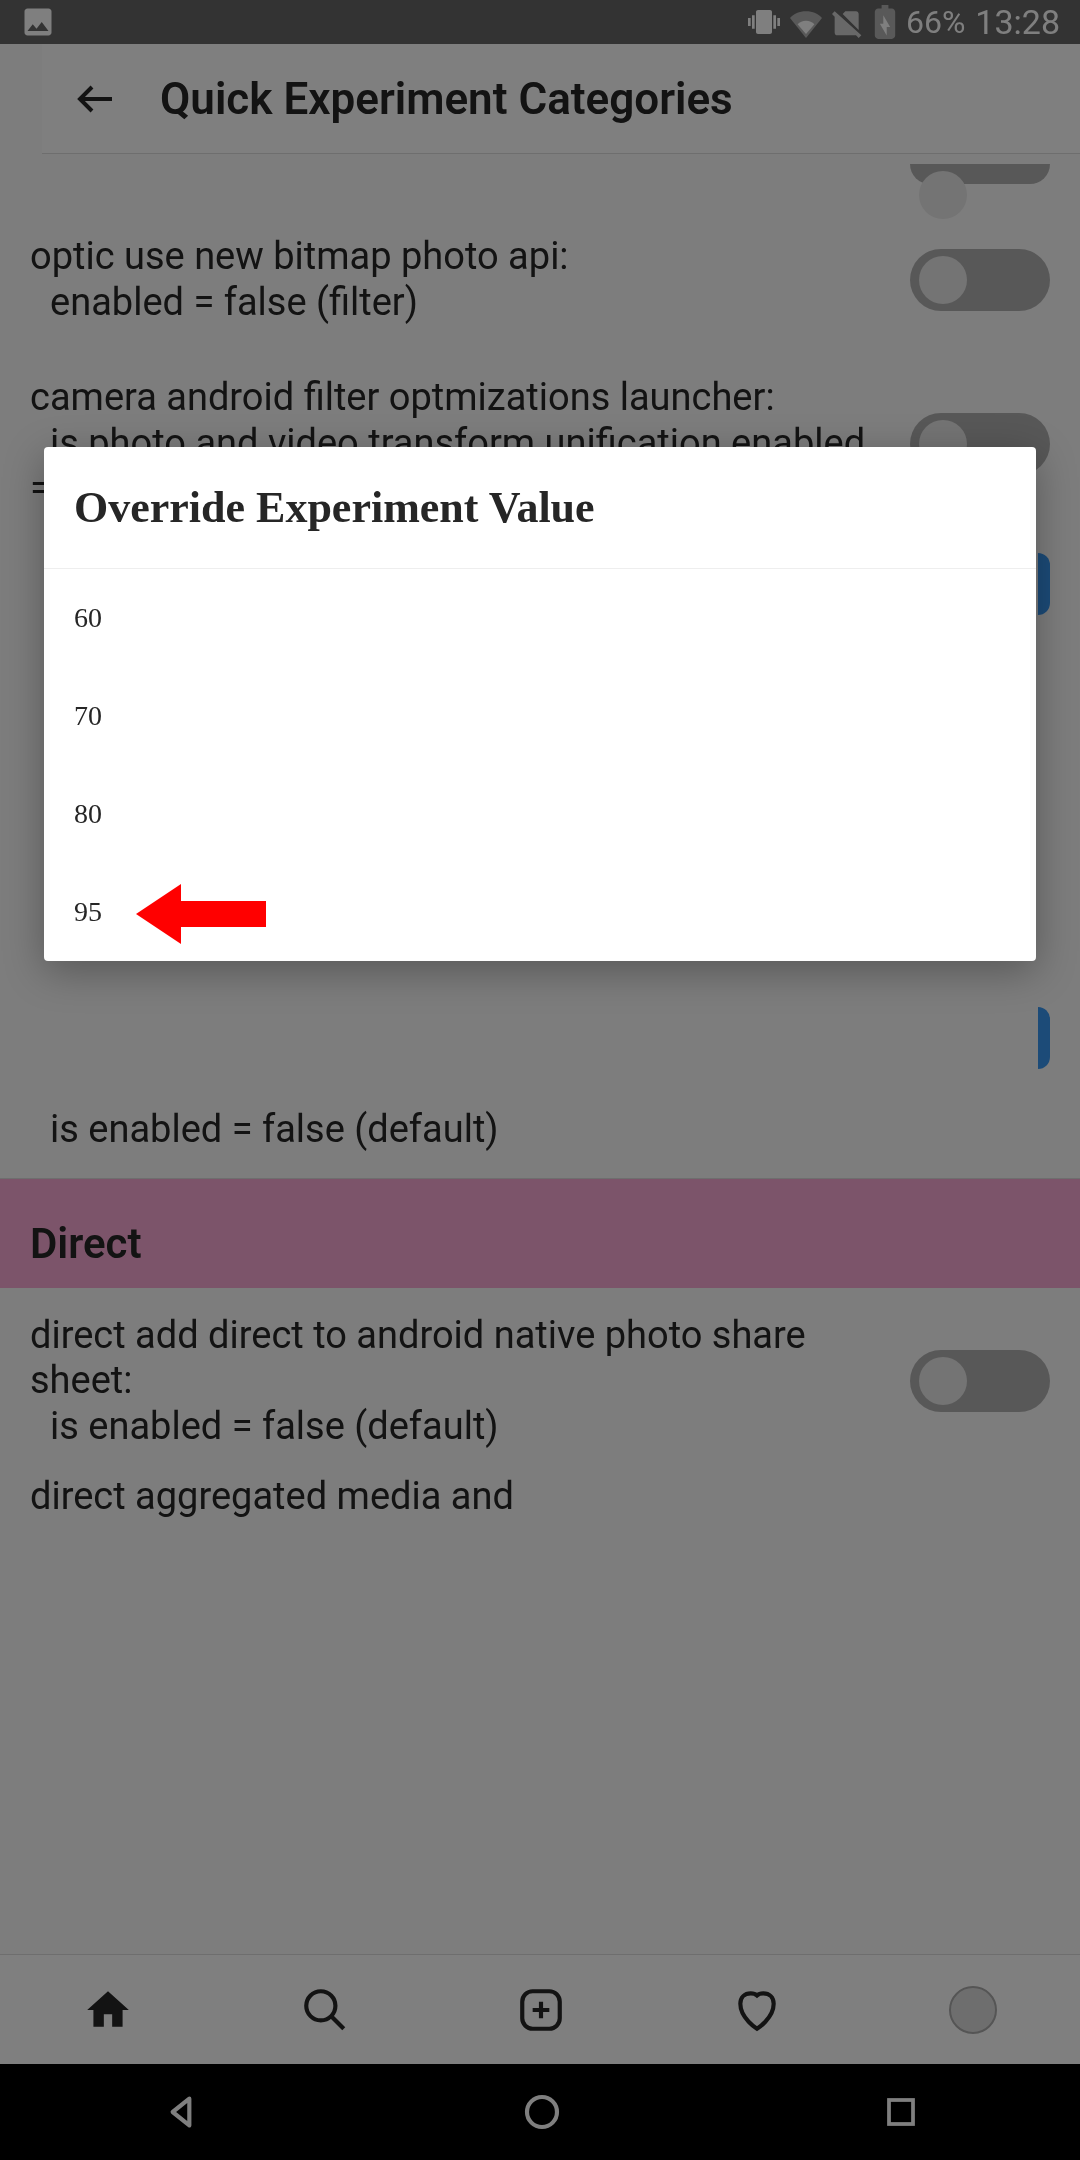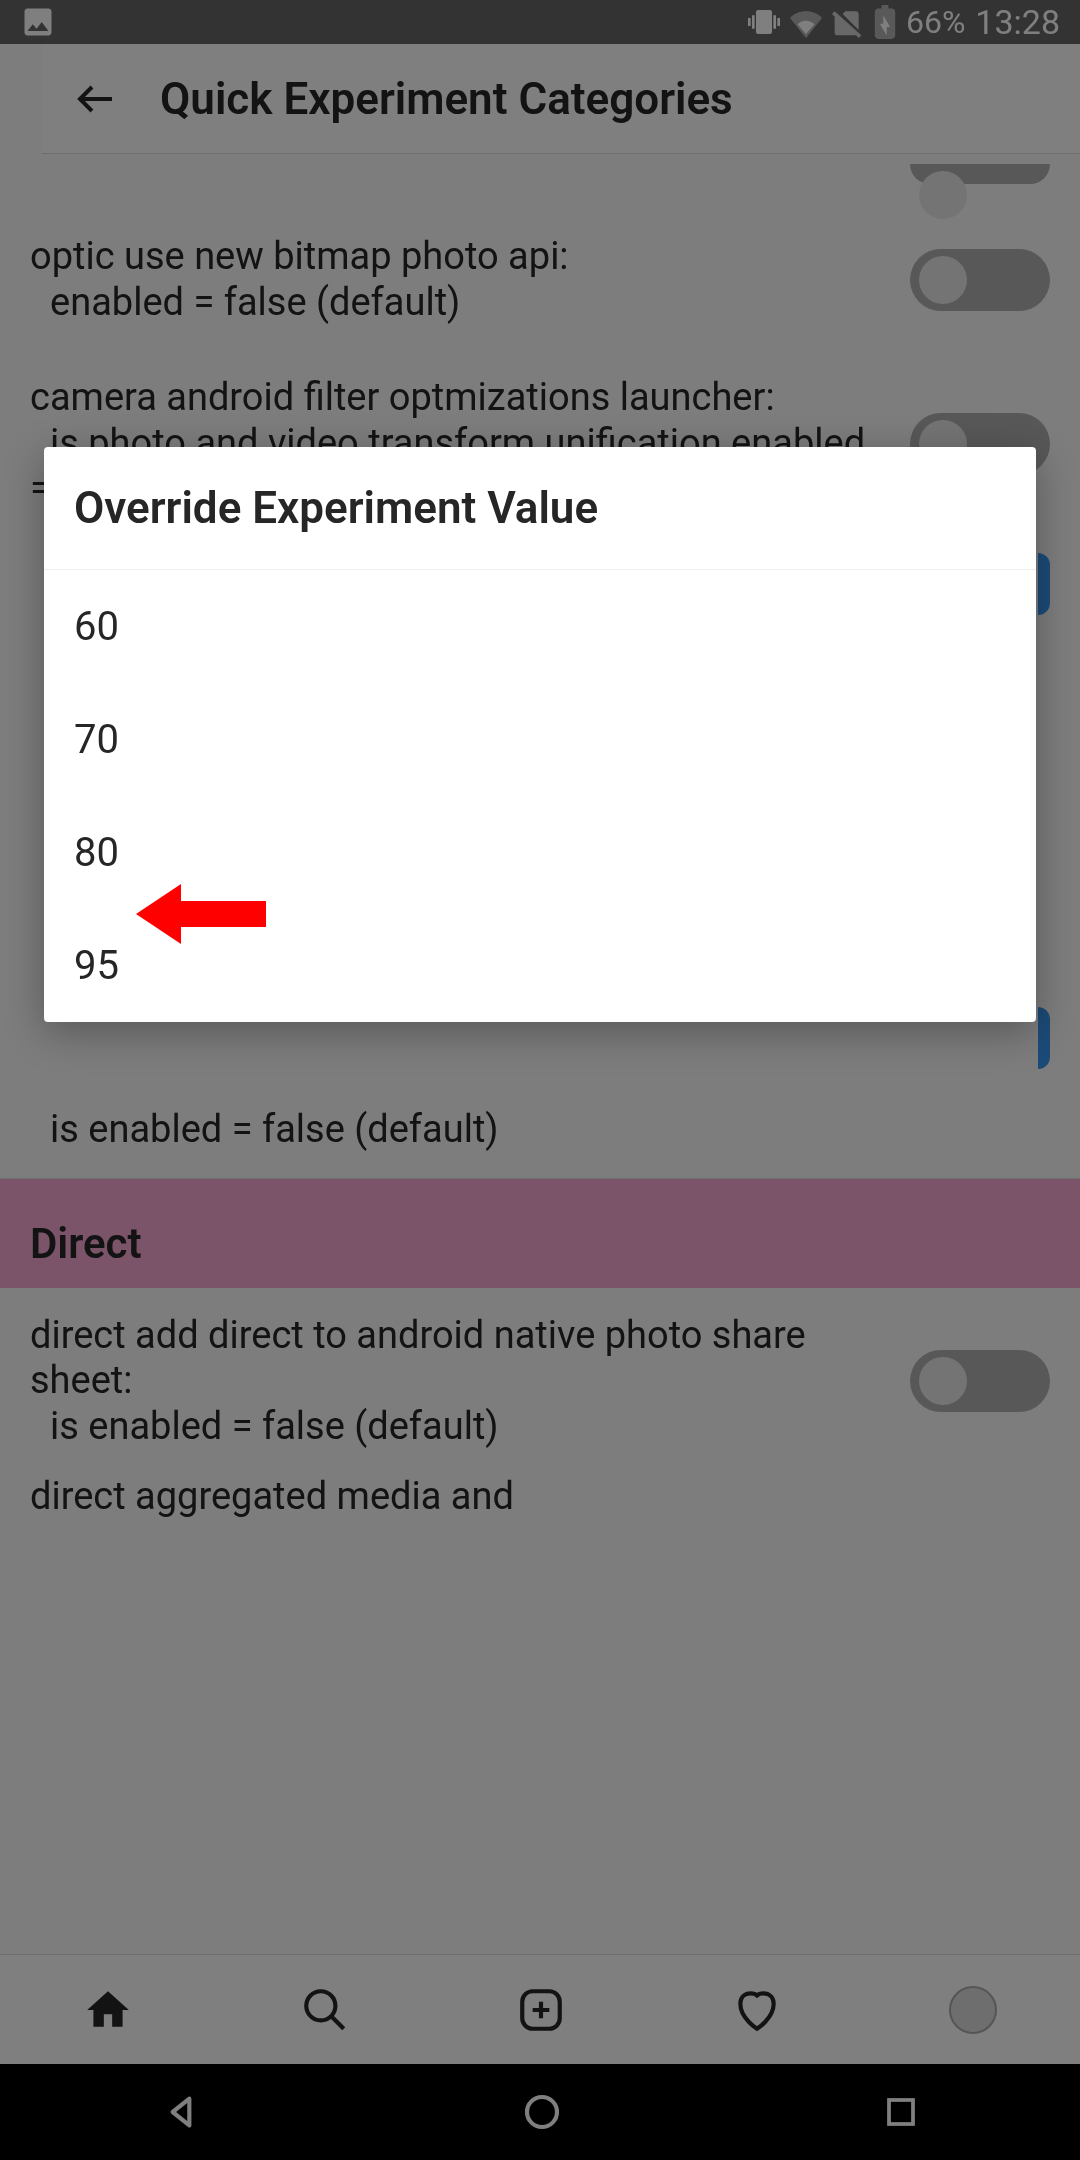--- a/index.html
+++ b/index.html
@@ -108,31 +108,32 @@
       background: rgba(0,0,0,0.5);
     }
     .dialog {
       position: absolute;
       left: 44px;
       right: 44px;
       top: 447px;
       background: #fff;
       border-radius: 4px;
       box-shadow: 0 10px 40px rgba(0,0,0,0.3);
+      font-family: Liberation Serif, serif;
     }
     .dialog-title {
       font-size: 44px;
       font-weight: 600;
       padding: 35px 30px;
       border-bottom: 1px solid #eee;
       color: #262626;
     }
     .dialog-option {
       padding: 33px 30px;
-      font-size: 40px;
+      font-size: 28px;
       color: #262626;
     }
     .dialog-actions {
       display: flex;
       border-top-width: 0;
     }
     .dialog-action {
       flex: 1;
       padding: 30px 0;
       text-align: center;
@@ -220,21 +221,21 @@
 
 <div class="content-scroll">
   <div class="partial-item">
     <div style="flex:1;"></div>
     <div class="toggle" style="height:20px;border-radius:0 0 40px 40px;"></div>
   </div>
 
   <div class="experiment-item">
     <div class="experiment-text">
       <span>optic use new bitmap photo api:</span><br>
-      <span class="experiment-sub">enabled = false (default)</span>
+      <span class="experiment-sub">enabled = false (filter)</span>
     </div>
     <div class="toggle"></div>
   </div>
 
   <div class="experiment-item">
     <div class="experiment-text">
       <span>camera android filter optmizations launcher:</span><br>
       <span class="experiment-sub">is photo and video transform unification enabled = false (default)</span>
     </div>
     <div class="toggle"></div>

